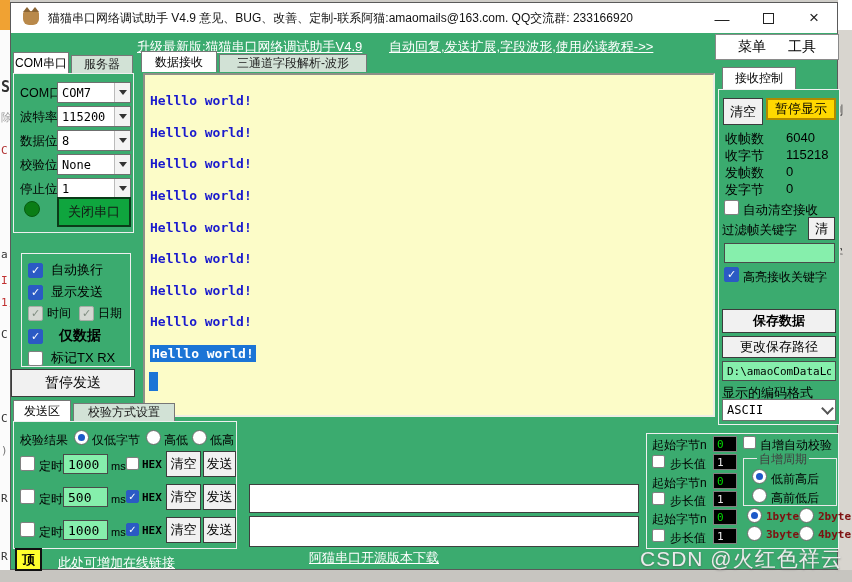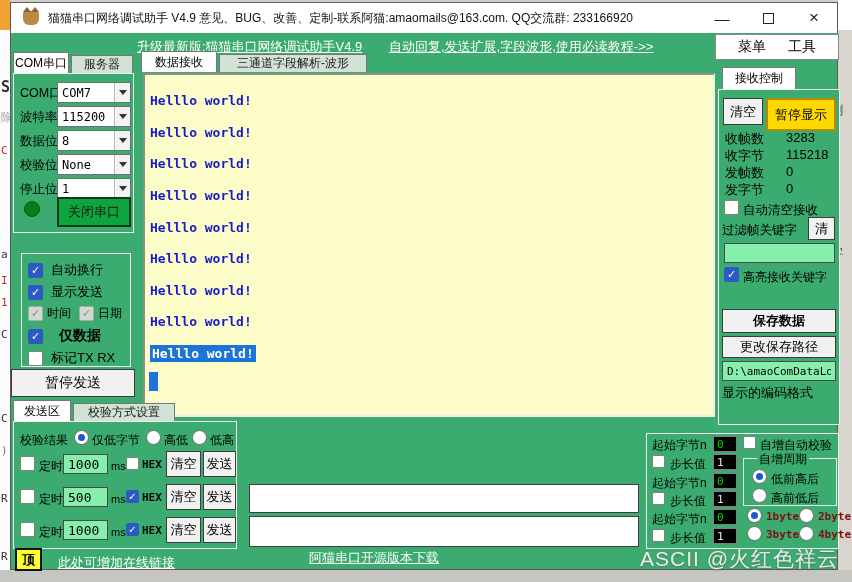--- a/index.html
+++ b/index.html
@@ -57,21 +57,21 @@
           font-size:11px;display:flex;align-items:center;padding-left:3px;box-sizing:border-box;}
   .blackf.w{color:#e8e8e8;}
   .slabel{font-size:12px;color:#000;white-space:nowrap;}
   .bold{font-weight:bold;}
   .field{background:#86efac;border:1px solid #4a4a4a;font-family:"DejaVu Sans Mono",monospace;font-size:13px;
          color:#000;box-sizing:border-box;padding:1px 4px;outline:none;}
   .biginput{background:#fff;border:1px solid #3f3f3f;font-family:"DejaVu Sans Mono",monospace;font-size:14px;
             color:#000;padding:2px 5px;box-sizing:border-box;outline:none;}
   .sunkarea{background:#FCFCC8;border:2px solid;border-color:#8f8f88 #eeeee6 #eeeee6 #8f8f88;box-sizing:border-box;overflow:hidden;}
   .groupbox{border:1px solid #e9e9e9;box-sizing:border-box;}
-  .glabel{font-size:12px;color:#000000;background:#3BAB6F;padding:0 2px;white-space:nowrap;}
+  .glabel{font-size:12px;color:#404040;background:#3BAB6F;padding:0 2px;white-space:nowrap;}
   .bytelbl{font-family:"DejaVu Sans Mono",monospace;font-size:11px;font-weight:bold;color:#7e1010;white-space:nowrap;}
   .ylwbtn{background:#FFD800;border:2px solid #b08a00;}
   .grnbtn{background:#00C200;border:1px solid #0a7a0a;color:#fff;}
   .closebtn{background:#0fa53e;border:2px solid #0b3b19;color:#141414;font-size:13px;}
   .circle{width:16px;height:16px;border-radius:50%;background:#0a7d16;border:1px solid #065c10;box-sizing:border-box;}
   .topbtn{background:#ffff2e;border:2px solid #111;font-weight:bold;font-size:13px;color:#000;}
   .chev{width:7px;height:7px;border-right:2px solid #555;border-bottom:2px solid #555;transform:rotate(45deg);margin-top:-3px;}
   .watermark{font-size:21px;color:#ebebeb;text-shadow:0 1px 2px rgba(90,90,90,.65);letter-spacing:1px;white-space:nowrap;}
   .statrow{display:flex;gap:22px;font-size:13px;color:#000;white-space:nowrap;}
   .optrow{position:absolute;left:6px;display:flex;align-items:center;gap:8px;}
@@ -297,26 +297,26 @@
         <div class="rline">
             <span class="rsel">Helllo world!</span>
           </div>
         <div class="abs cursorblk" style="left:4px;top:297px;width:9px;height:19px;"></div>
       </div>
 
       <div class="abs wpanel" style="left:707px;top:56px;width:122px;height:336px;">
         <div class="abs btn" style="left:4px;top:8px;width:40px;height:27px;">
             <span>清空</span>
           </div>
-        <div class="abs btn ylwbtn" style="left:47px;top:8px;width:70px;height:33px;">
+        <div class="abs btn ylwbtn" style="left:47px;top:8px;width:70px;height:22px;">
             <span>暂停显示</span>
           </div>
         <div class="abs statrow" style="left:6px;top:40px;">
           <span>收帧数</span>
-          <span>3283</span>
+          <span>6040</span>
         </div>
         <div class="abs statrow" style="left:6px;top:57px;">
           <span>收字节</span>
           <span>115218</span>
         </div>
         <div class="abs statrow" style="left:6px;top:74px;">
           <span>发帧数</span>
           <span>0</span>
         </div>
         <div class="abs statrow" style="left:6px;top:91px;">
@@ -333,20 +333,26 @@
         <span class="abs chk on" style="left:5px;top:177px;"></span>
         <span class="abs slabel" style="left:24px;top:179px;">高亮接收关键字</span>
         <div class="abs btn bold" style="left:3px;top:219px;width:114px;height:24px;">
             <span>保存数据</span>
           </div>
         <div class="abs btn" style="left:3px;top:246px;width:114px;height:22px;">
             <span>更改保存路径</span>
           </div>
         <input class="abs field" style="left: 3px; top: 271px; width: 114px; height: 20px; font-size: 11px;" value="D:\amaoComDataLo">
         <span class="abs slabel" style="left:3px;top:294px;font-size:13px;">显示的编码格式</span>
+        <div class="abs dd" style="left:3px;top:309px;width:114px;height:22px;">
+          <span class="ddv">ASCII</span>
+          <span class="dda" style="background:#fff;border-left:none;">
+              <span class="chev"></span>
+            </span>
+        </div>
       </div>
 
       <input class="abs biginput" style="left: 238px; top: 451px; width: 390px; height: 29px;" value="">
       <input class="abs biginput" style="left: 238px; top: 483px; width: 390px; height: 31px;" value="">
 
       <div class="abs wpanel" style="left:635px;top:400px;width:193px;height:116px;">
         <span class="abs slabel" style="left:5px;top:3px;">起始字节n</span>
         <div class="abs blackf" style="left:66px;top:2px;width:24px;height:16px;">
             <span>0</span>
           </div>
@@ -398,14 +404,14 @@
       </div>
 
       <div class="abs btn topbtn" style="left:4px;top:515px;width:27px;height:23px;">
           <span>顶</span>
         </div>
       <a class="abs lnk" style="left:47px;top:521px;">此处可增加在线链接</a>
       <a class="abs lnk" style="left:298px;top:516px;">阿猫串口开源版本下载</a>
     </div>
   </div>
 
-  <span class="abs watermark" style="left:640px;top:545px;">ASCII @火红色祥云</span>
+  <span class="abs watermark" style="left:640px;top:545px;">CSDN @火红色祥云</span>
 </div>
 
 </body></html>

